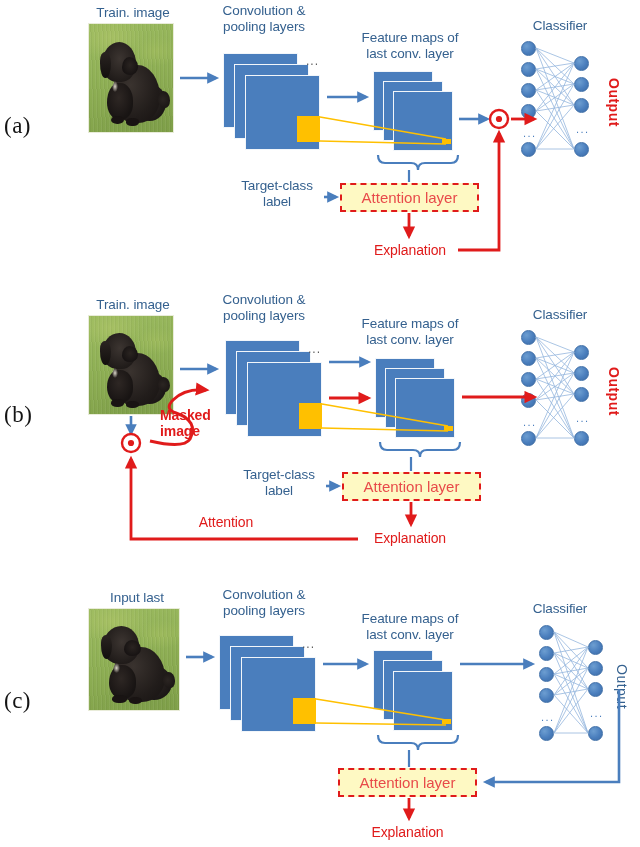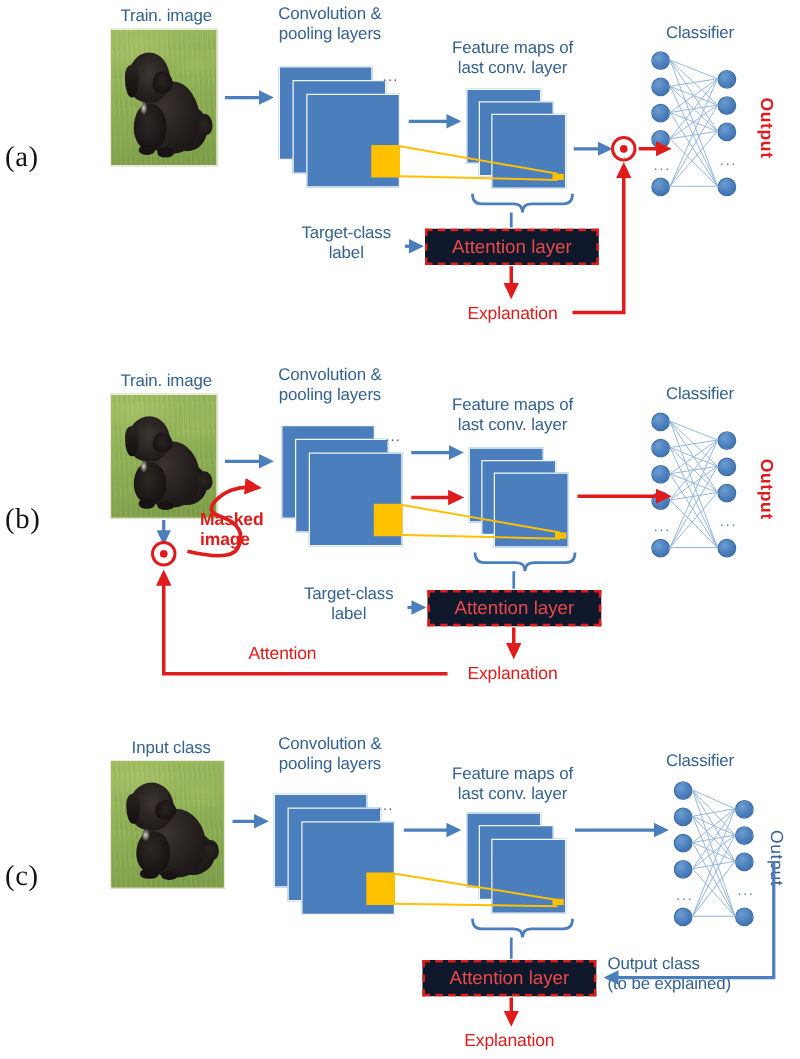--- a/index.html
+++ b/index.html
@@ -65,21 +65,21 @@
   .plane{position:absolute;background:#4a7ebd;border:1.5px solid #f2f6fa;box-sizing:border-box;}
   .ydot{position:absolute;background:#ffc000;}
   .ellipsis{position:absolute;color:#5c5c5c;font-size:12px;letter-spacing:1px;line-height:8px;}
 
   
   .ovl{position:absolute;left:0;top:0;width:640px;height:282px;overflow:visible;}
 
   
   .attn{position:absolute;border:2.6px dashed #e01b1b;box-sizing:border-box;
         display:flex;align-items:center;justify-content:center;
-        color:#e84a4a;font-size:15px;background:#0f172a;}
+        color:#e84a4a;font-size:15px;background:#fef9c3;}
 
   
   .node{position:absolute;border-radius:50%;
      background:radial-gradient(circle at 35% 32%, #6d9ed1 0%, #4a7ebd 55%, #3d6ba3 100%);
      border:1px solid #3f6fa8;box-sizing:border-box;}
   .ndots{position:absolute;color:#4a7ebd;font-size:11px;letter-spacing:1.5px;line-height:6px;}
 </style>
 </head>
 <body>
 
@@ -265,21 +265,21 @@
                  M536,117 L574,69 M536,117 L574,90 M536,117 L574,111 M536,117 L574,155
                  M536,155 L574,69 M536,155 L574,90 M536,155 L574,111 M536,155 L574,155"></path>
       </g>
     </svg>
   </div>
 
   <div class="panel" id="panel-c">
 
     <div class="panel-label" style="top:123px">(c)</div>
 
-    <div class="lbl" style="left:74px;top:25px;width:126px">Input class</div>
+    <div class="lbl" style="left:74px;top:25px;width:126px">Input last</div>
     <div class="photo" style="left:88px;top:43px;width:92px;height:103px">
       <div class="grass"></div>
       <div class="dog-rear"></div>
       <div class="dog-body"></div>
       <div class="dog-chest"></div>
       <div class="dog-tail"></div>
       <div class="dog-head"></div>
       <div class="dog-ear"></div>
       <div class="dog-muzzle"></div>
       <div class="dog-bib"></div>
@@ -314,22 +314,20 @@
     <div class="node" style="left:588px;top:75px;width:15px;height:15px"></div>
     <div class="node" style="left:588px;top:96px;width:15px;height:15px"></div>
     <div class="node" style="left:588px;top:117px;width:15px;height:15px"></div>
     <div class="ndots" style="left:590px;top:145px">...</div>
     <div class="node" style="left:588px;top:161px;width:15px;height:15px"></div>
 
     <div class="vert-out blue" style="left:614px;top:99px">Output</div>
 
     <div class="attn" style="left:338px;top:203px;width:139px;height:29px">Attention layer</div>
     <div class="lbl red" style="left:355px;top:260px;width:105px;font-size:14px">Explanation</div>
-    <div class="lbl" style="left:486px;top:198px;width:150px;text-align:left">Output class
-(to be explained)</div>
 
     <svg class="ovl" viewBox="0 0 640 282">
       <line x1="186" y1="92" x2="212" y2="92" stroke="#4a7ebd" stroke-width="2.6" marker-end="url(#ab)"></line>
       <line x1="323" y1="99" x2="366" y2="99" stroke="#4a7ebd" stroke-width="2.6" marker-end="url(#ab)"></line>
       <line x1="460" y1="99" x2="532" y2="99" stroke="#4a7ebd" stroke-width="2.6" marker-end="url(#ab)"></line>
 
       <path d="M316,134 L446,155 M316,158 L446,160" stroke="#ffc000" stroke-width="1.6" fill="none"></path>
 
       <path d="M378,170 q0,8 7,8 l26,0 q7,0 7,7 q0,-7 7,-7 l26,0 q7,0 7,-8" stroke="#4a7ebd" stroke-width="2.2" fill="none"></path>
       <line x1="409" y1="185" x2="409" y2="202" stroke="#4a7ebd" stroke-width="2.2"></line>

